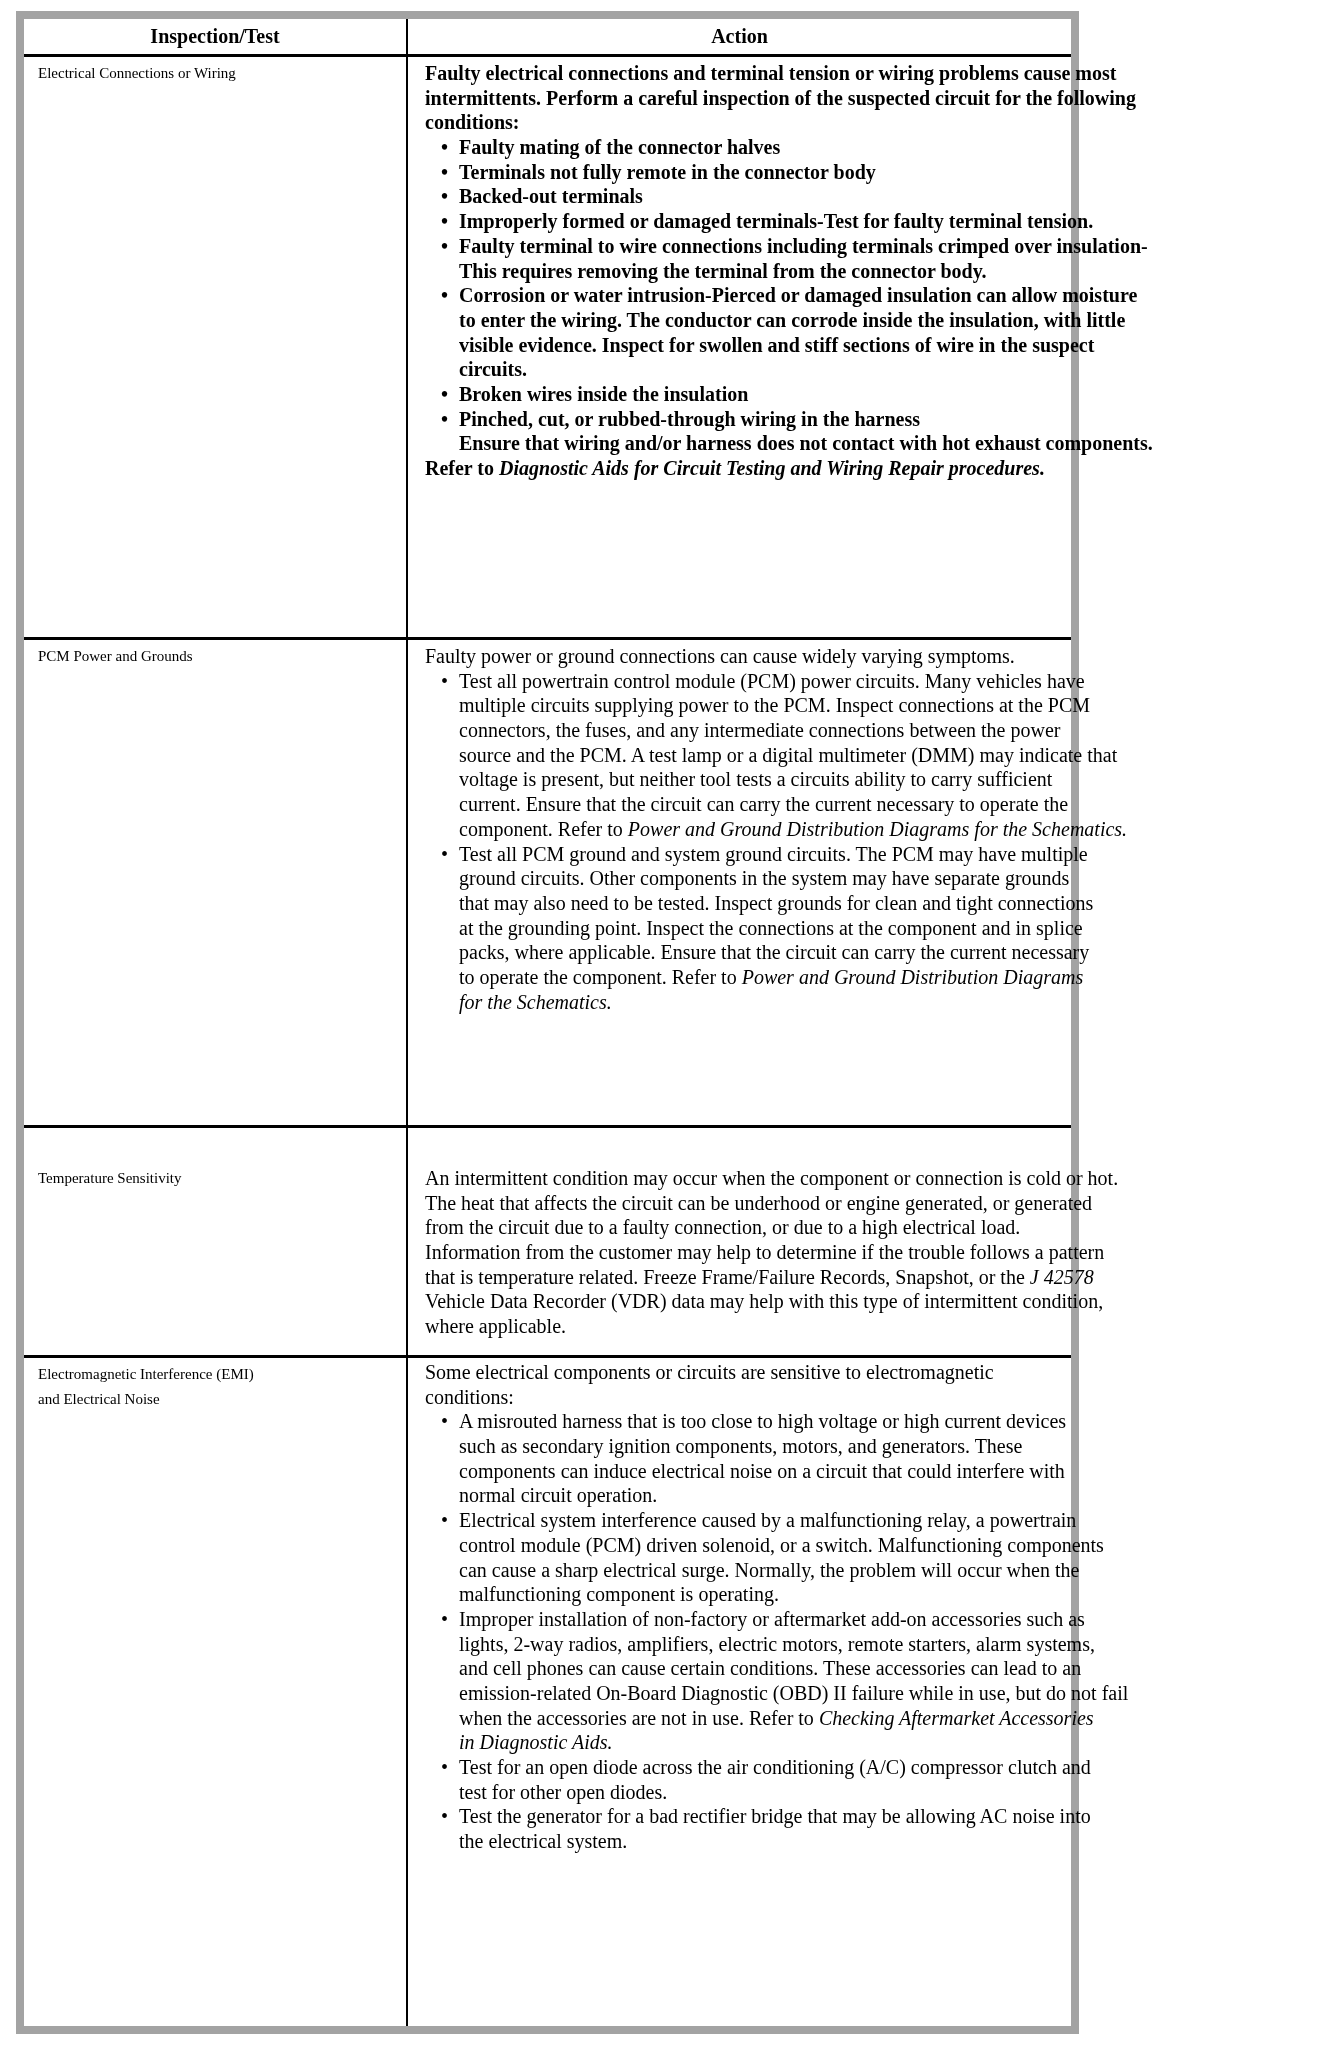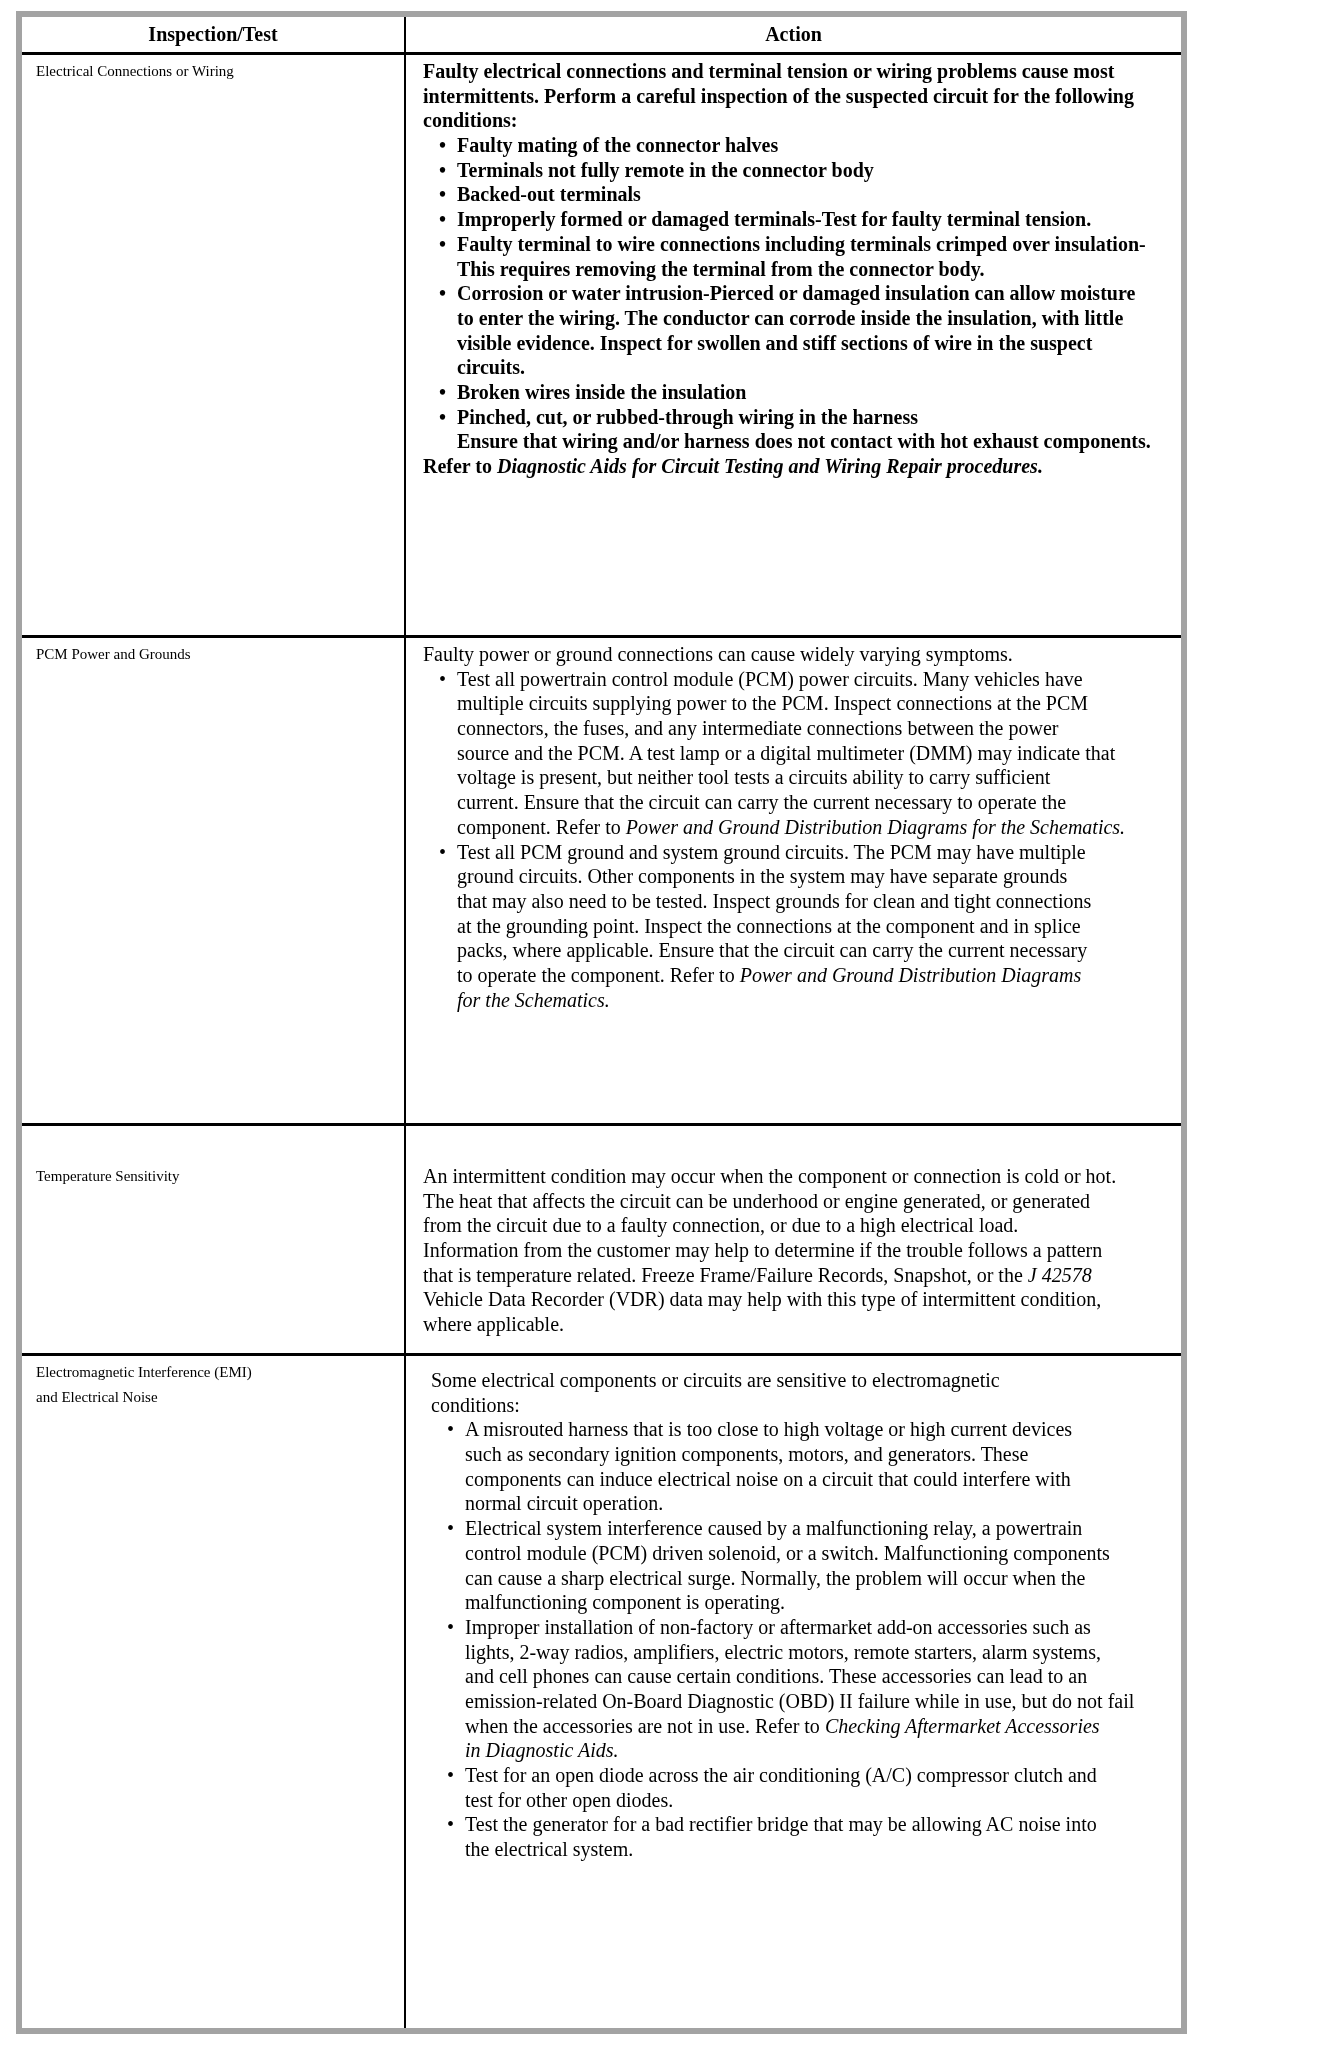--- a/index.html
+++ b/index.html
@@ -1,19 +1,19 @@
 <!DOCTYPE html>
 <html><head>
   <meta charset="utf-8">
   <style>
     html, body { margin: 0; padding: 0; background: #ffffff; }
     body { width: 1328px; height: 2046px; position: relative; overflow: hidden;
            font-family: "Liberation Serif", "DejaVu Serif", serif; color: #000; }
-    .tbl { position: absolute; left: 16px; top: 11px; width: 1171px; height: 2023px;
-           border: 6px solid #a3a3a3; box-sizing: border-box; }
+    .tbl { position: absolute; left: 16px; top: 11px; width: 1063px; height: 2023px;
+           border: 8px solid #a3a3a3; box-sizing: border-box; }
     .row { position: absolute; left: 0; right: 0; box-sizing: border-box; }
     .hline { position: absolute; left: 0; right: 0; background: #000; }
     .vline { position: absolute; top: 0; bottom: 0; left: 382px; width: 2px; background: #000; }
     .hdr-cell { position: absolute; top: 0; height: 36px; line-height: 34px;
                 font-weight: bold; font-size: 20px; text-align: center; }
     .c1 { position: absolute; left: 14px; width: 360px; font-size: 15px; line-height: 24.7px; }
     .c2 { position: absolute; left: 401px; width: 880px; font-size: 20px; line-height: 24.7px; }
     .ln { white-space: nowrap; height: 24.7px; }
     .b1 { padding-left: 16px; }
     .b1 .dot { display: inline-block; width: 18px; }
@@ -95,21 +95,21 @@
         <div class="ln i0"><span>where applicable.</span></div>
       </div>
   </div>
   <div class="hline" style="top:1336px;height:3px;"></div>
 
   <div class="row" id="row3" style="top:1339px;height:680px;">
     <div class="c1" style="top: 4px;">
         <div class="ln">Electromagnetic Interference (EMI)</div>
         <div class="ln">and Electrical Noise</div>
       </div>
-    <div class="c2" style="top: 12px; margin-left: 8px;">
+    <div class="c2" style="top: 2px;">
         <div class="ln i0"><span>Some electrical components or circuits are sensitive to electromagnetic</span></div>
         <div class="ln i0"><span>conditions:</span></div>
         <div class="ln b1"><span class="dot">•</span><span>A misrouted harness that is too close to high voltage or high current devices</span></div>
         <div class="ln b2"><span>such as secondary ignition components, motors, and generators. These</span></div>
         <div class="ln b2"><span>components can induce electrical noise on a circuit that could interfere with</span></div>
         <div class="ln b2"><span>normal circuit operation.</span></div>
         <div class="ln b1"><span class="dot">•</span><span>Electrical system interference caused by a malfunctioning relay, a powertrain</span></div>
         <div class="ln b2"><span>control module (PCM) driven solenoid, or a switch. Malfunctioning components</span></div>
         <div class="ln b2"><span>can cause a sharp electrical surge. Normally, the problem will occur when the</span></div>
         <div class="ln b2"><span>malfunctioning component is operating.</span></div>

